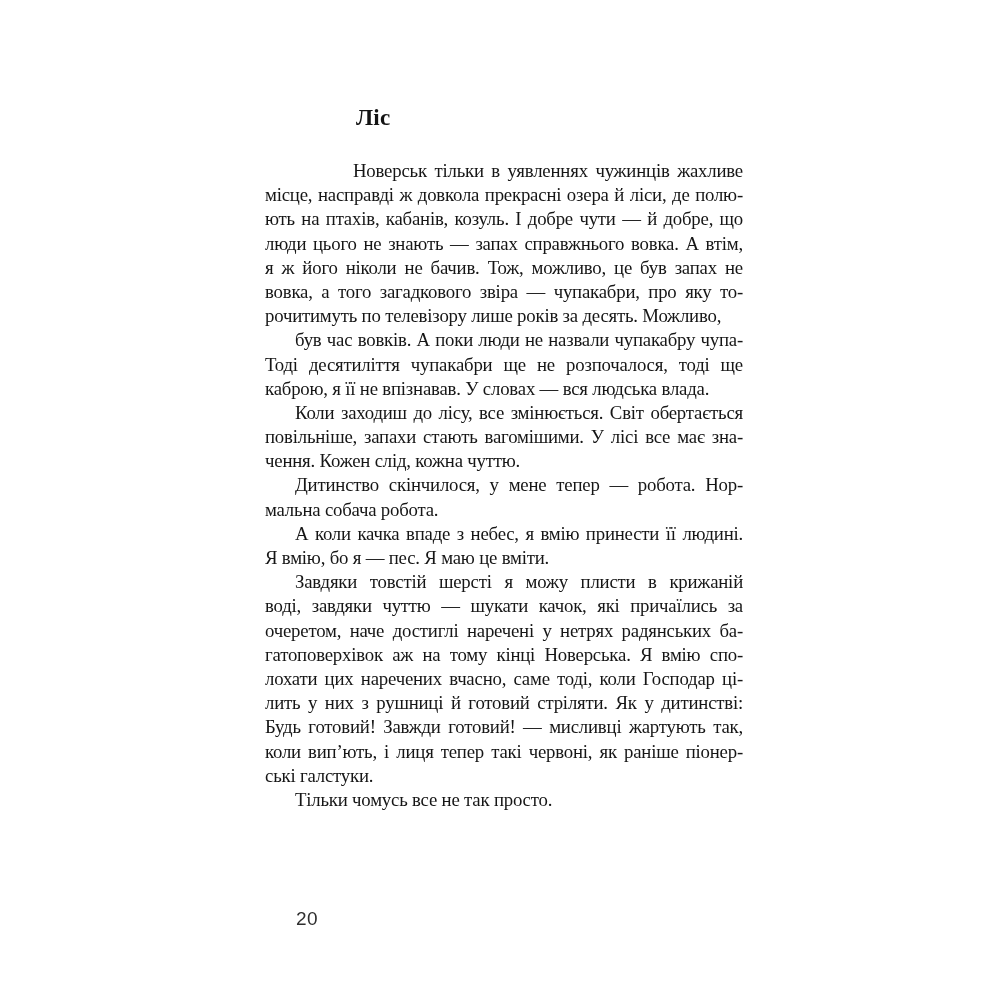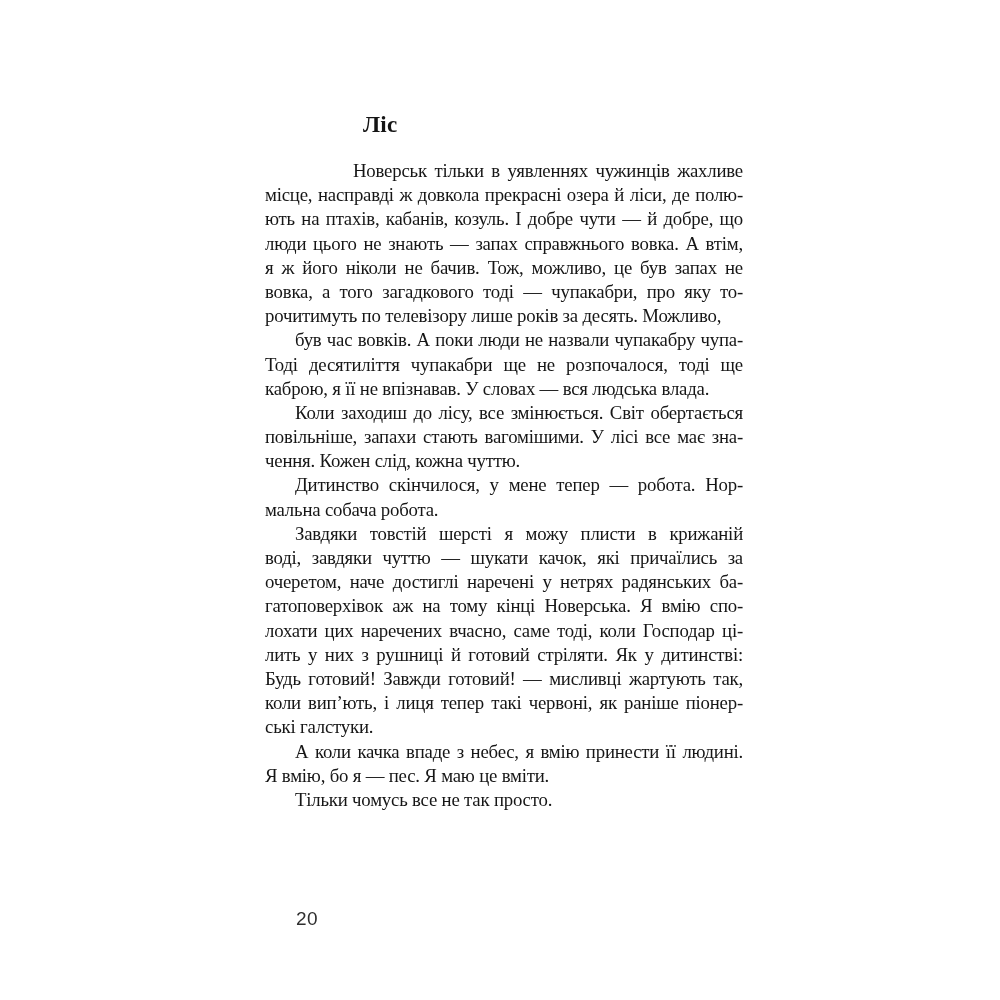--- a/index.html
+++ b/index.html
@@ -7,21 +7,21 @@
     width: 1000px; height: 1000px;
     background: #ffffff;
     font-family: "Liberation Serif", serif;
     position: relative;
     overflow: hidden;
   }
   .sheet { position: absolute; inset: 0; background: #ffffff; }
   .title {
     position: absolute;
     left: 265px; top: 104px;
-    margin: 8px;
+    margin: 1px;
     padding-left: 90px;
     font-size: 23px;
     font-weight: 700;
     color: #141414;
     letter-spacing: 0.2px;
     font-family: "Liberation Serif", serif;
   }
   .body {
     position: absolute;
     left: 265px; top: 159px;
@@ -54,51 +54,51 @@
 <div class="sheet">
   <h1 class="title">Ліс</h1>
 
   <main class="body" id="body-text">
       <div class="paragraph opening">
         <div class="line">Новерськ тільки в уявленнях чужинців жахливе</div>
         <div class="line">місце, насправді ж довкола прекрасні озера й ліси, де полю-</div>
         <div class="line">ють на птахів, кабанів, козуль. І добре чути — й добре, що</div>
         <div class="line">люди цього не знають — запах справжнього вовка. А втім,</div>
         <div class="line">я ж його ніколи не бачив. Тож, можливо, це був запах не</div>
-        <div class="line">вовка, а того загадкового тоді — чупакабри, про яку то-</div>
+        <div class="line">вовка, а того загадкового звіра — чупакабри, про яку то-</div>
         <div class="line">рочитимуть по телевізору лише років за десять. Можливо,</div>
       </div>
       <div class="paragraph">
         <div class="line">був час вовків. А поки люди не назвали чупакабру чупа-</div>
         <div class="line">Тоді десятиліття чупакабри ще не розпочалося, тоді ще</div>
         <div class="line">каброю, я її не впізнавав. У словах — вся людська влада.</div>
       </div>
       <div class="paragraph">
         <div class="line">Коли заходиш до лісу, все змінюється. Світ обертається</div>
         <div class="line">повільніше, запахи стають вагомішими. У лісі все має зна-</div>
         <div class="line">чення. Кожен слід, кожна чуттю.</div>
       </div>
       <div class="paragraph">
         <div class="line">Дитинство скінчилося, у мене тепер — робота. Нор-</div>
         <div class="line">мальна собача робота.</div>
       </div>
       <div class="paragraph">
+        <div class="line">А коли качка впаде з небес, я вмію принести її людині.</div>
+        <div class="line">Я вмію, бо я — пес. Я маю це вміти.</div>
+      </div>
+      <div class="paragraph">
         <div class="line">Завдяки товстій шерсті я можу плисти в крижаній</div>
         <div class="line">воді, завдяки чуттю — шукати качок, які причаїлись за</div>
         <div class="line">очеретом, наче достиглі наречені у нетрях радянських ба-</div>
         <div class="line">гатоповерхівок аж на тому кінці Новерська. Я вмію спо-</div>
         <div class="line">лохати цих наречених вчасно, саме тоді, коли Господар ці-</div>
         <div class="line">лить у них з рушниці й готовий стріляти. Як у дитинстві:</div>
         <div class="line">Будь готовий! Завжди готовий! — мисливці жартують так,</div>
         <div class="line">коли випʼють, і лиця тепер такі червоні, як раніше піонер-</div>
         <div class="line">ські галстуки.</div>
       </div>
       <div class="paragraph">
-        <div class="line">А коли качка впаде з небес, я вмію принести її людині.</div>
-        <div class="line">Я вмію, бо я — пес. Я маю це вміти.</div>
-      </div>
-      <div class="paragraph">
         <div class="line">Тільки чомусь все не так просто.</div>
       </div>
     </main>
 
   <div class="folio">20</div>
 </div>
 
 </body></html>

